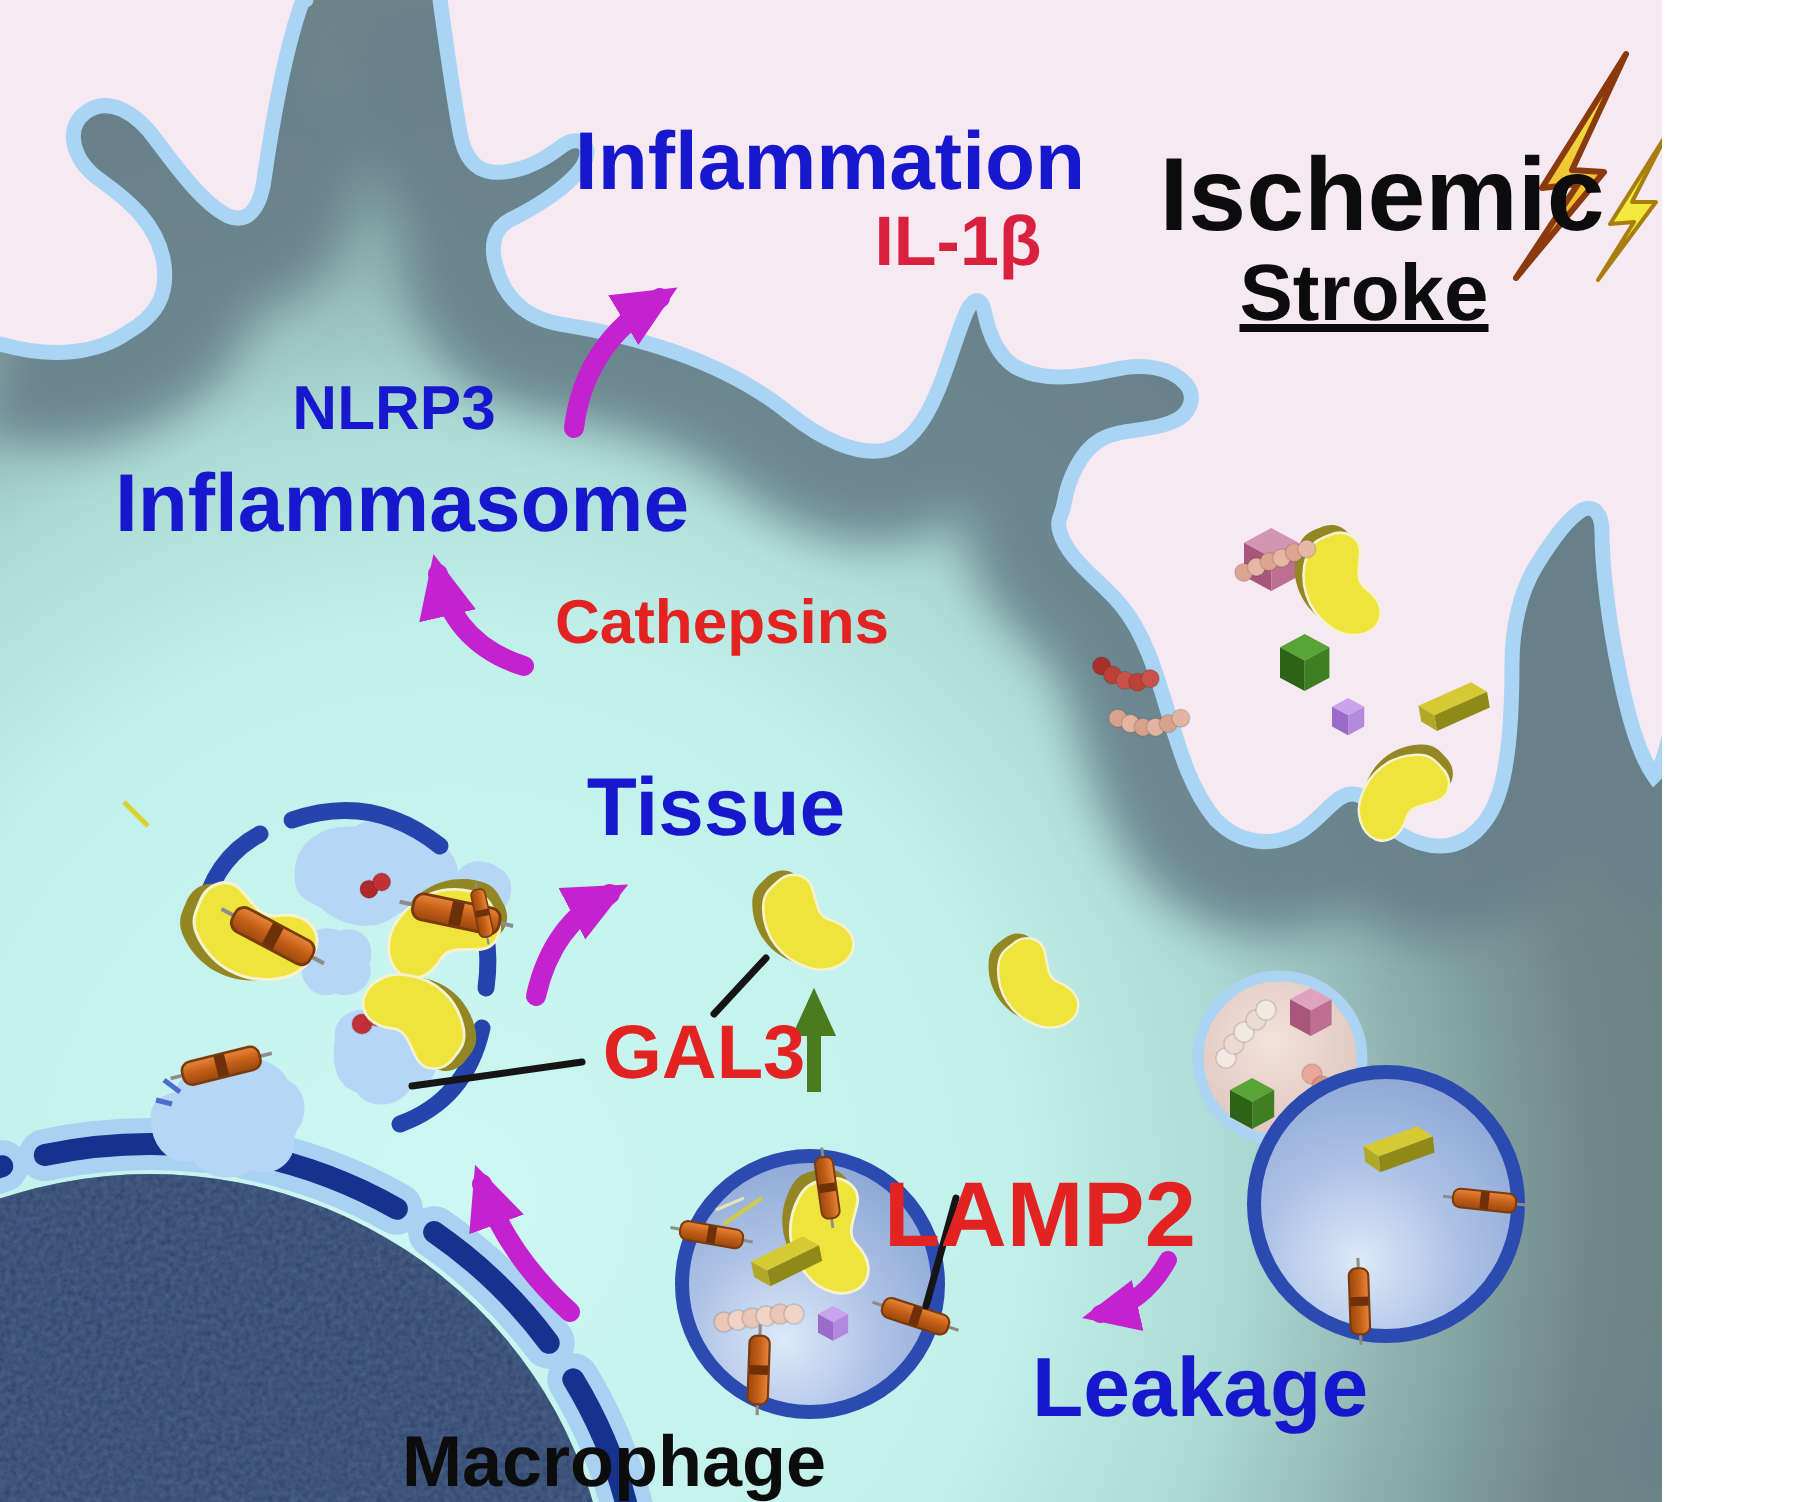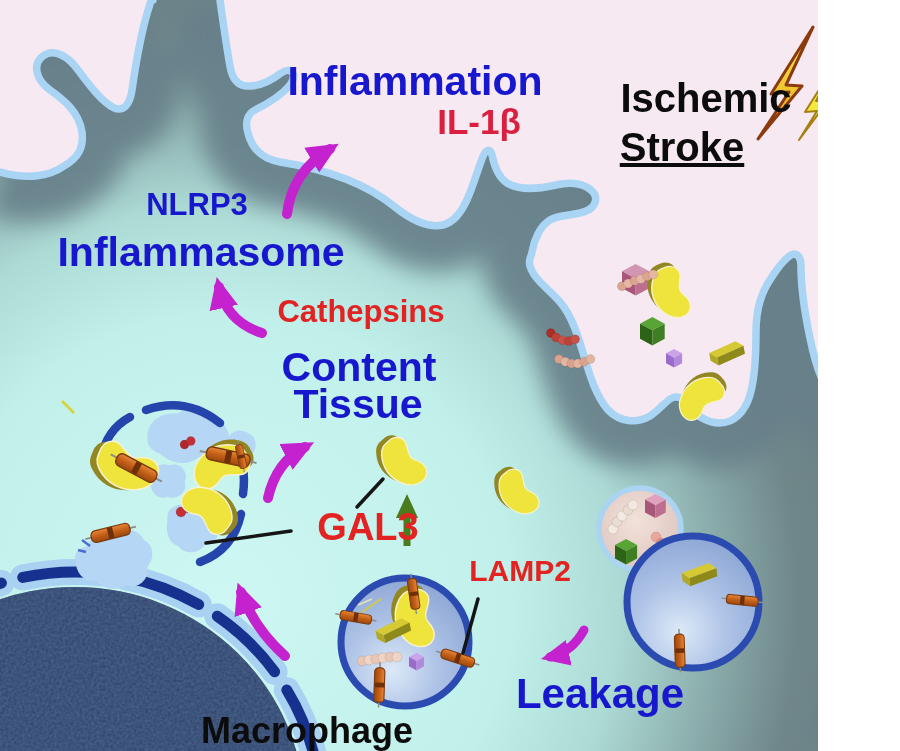--- a/index.html
+++ b/index.html
@@ -1,16 +1,16 @@
 <!DOCTYPE html>
 <html><head>
 <meta charset="utf-8">
 <style>
   html,body{margin:0;padding:0;background:#ffffff;}
-  #figure{position:relative;width:818px;height:751px;overflow:hidden;font-family:"Liberation Sans",sans-serif;}
+  #figure{position:relative;width:818px;height:751px;overflow:hidden;font-family:"Liberation Sans",sans-serif;padding-left:13px;}
   #scene{position:absolute;left:0;top:0;}
   .lbl{position:absolute;transform:translate(-50%,-50%);font-weight:bold;white-space:nowrap;line-height:1;}
   .blue{color:#1717CE;}
   .red{color:#E32222;}
   .crimson{color:#D9203E;margin-left:48px;}
   .black{color:#0C0C0C;}
 </style>
 </head>
 <body>
 
@@ -289,25 +289,24 @@
 
   <g stroke="#151515" stroke-width="3.5" stroke-linecap="round">
     <line x1="291" y1="531" x2="206" y2="543"></line>
     <line x1="383" y1="479" x2="357" y2="507"></line>
     <line x1="478" y1="599" x2="463" y2="653"></line>
   </g>
 </svg>
 
 <div class="lbl blue" style="left:415px;top:81px;font-size:41px;">Inflammation</div>
 <div class="lbl crimson" style="left:431px;top:121px;font-size:35px;">IL-1β</div>
-<div class="lbl black" style="left:706px;top:98px;font-size:40px;">Ischemic</div>
+<div class="lbl black" style="left:691px;top:98px;font-size:52px;">Ischemic</div>
 <div class="lbl black" style="left:682px;top:147px;font-size:40px;text-decoration:underline;">Stroke</div>
 <div class="lbl blue" style="left:197px;top:204px;font-size:31px;">NLRP3</div>
 <div class="lbl blue" style="left:201px;top:252px;font-size:41px;">Inflammasome</div>
 <div class="lbl red" style="left:361px;top:311px;font-size:31px;">Cathepsins</div>
-<div class="lbl blue" style="left:359px;top:367px;font-size:41px;">Content</div>
 <div class="lbl blue" style="left:358px;top:404px;font-size:41px;">Tissue</div>
-<div class="lbl red" style="left:368px;top:527px;font-size:38px;">GAL3</div>
-<div class="lbl red" style="left:520px;top:571px;font-size:30px;">LAMP2</div>
+<div class="lbl red" style="left:352px;top:527px;font-size:38px;">GAL3</div>
+<div class="lbl red" style="left:520px;top:607px;font-size:46px;">LAMP2</div>
 <div class="lbl blue" style="left:600px;top:694px;font-size:42px;">Leakage</div>
 <div class="lbl black" style="left:307px;top:731px;font-size:36px;">Macrophage</div>
 
 </div>
 
 </body></html>

